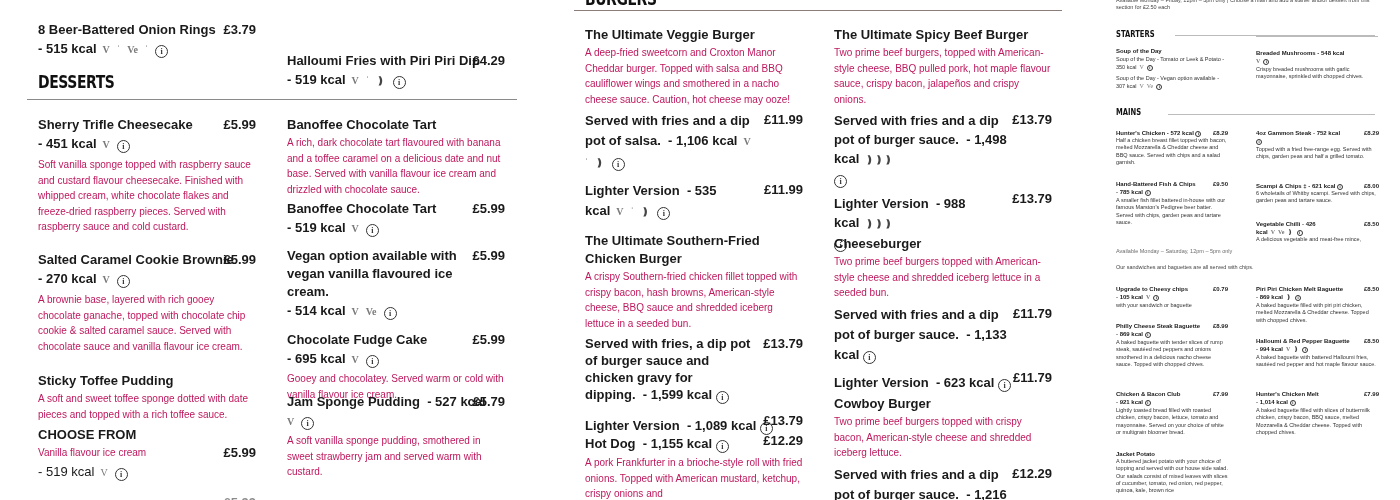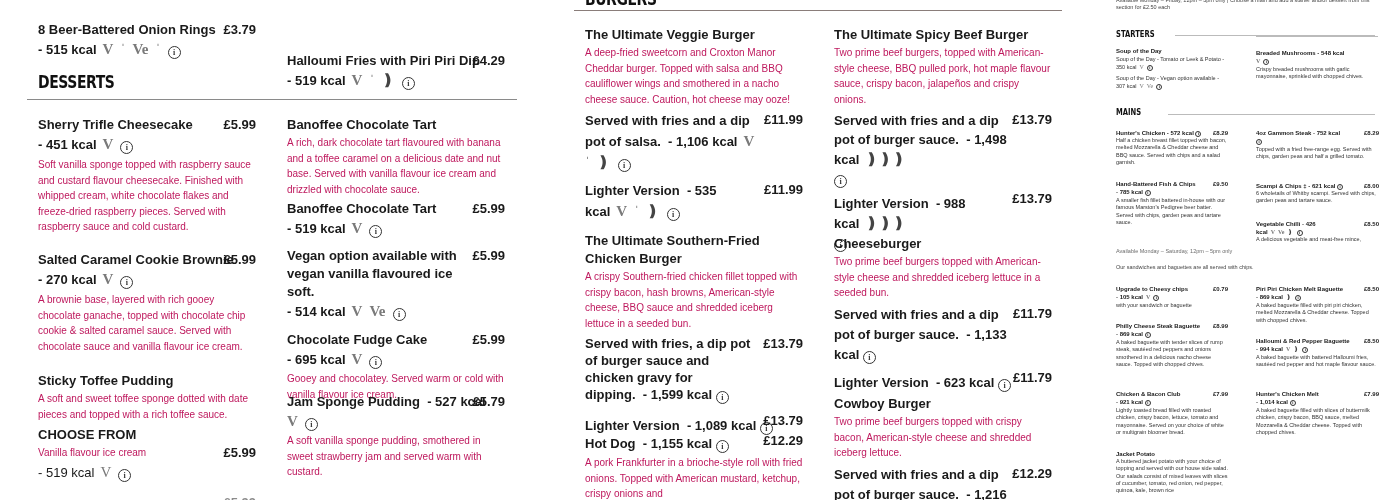--- a/index.html
+++ b/index.html
@@ -7,21 +7,21 @@
   body { position: relative; font-family: "Liberation Sans", "DejaVu Sans", sans-serif; color: #1e1e1e; }
 
   .col { position: absolute; top: 0; }
   .item { position: absolute; }
   .name { font-weight: bold; font-size: 13px; line-height: 18px; color: #1a1a1a; }
   .desc { font-size: 10px; line-height: 15.5px; color: #be185d; }
   .kcal { font-weight: bold; font-size: 13px; line-height: 20px; color: #1a1a1a; }
   .kcal.light { font-weight: normal; }
   .price { position: absolute; right: 0; font-weight: bold; font-size: 13px; line-height: 18px; color: #1a1a1a; }
   .row { position: relative; }
-  .badges { display: inline; margin-left: 6px; font-family: "Liberation Serif", serif; color: #7a7a7a; font-size: 15px; }
+  .badges { display: inline; margin-left: 6px; font-family: "Liberation Serif", serif; color: #7a7a7a; font-size: 10px; }
   .badge { margin-right: 7px; }
   .chili { font-family: "Liberation Sans", sans-serif; font-weight: bold; color: #444; letter-spacing: 1px; }
   .info {
     display: inline-block; width: 13px; height: 13px; border: 1.2px solid #333; border-radius: 50%;
     font-size: 8px; line-height: 11px; text-align: center; color: #333; font-weight: bold;
     vertical-align: -1px; font-family: "Liberation Serif", serif;
   }
   .hdr { font-family: "DejaVu Sans", sans-serif; font-weight: bold; font-size: 17px; letter-spacing: -0.5px; transform: scaleX(0.82); transform-origin: left; color: #111; }
   .rule { position: absolute; height: 1px; background: #8a8a8a; }
 
@@ -87,21 +87,21 @@
 
   <div class="item" style="top:116px;width:218px;">
     <div class="name">Banoffee Chocolate Tart</div>
     <div class="desc" style="margin-top:1px;">A rich, dark chocolate tart flavoured with banana and a toffee caramel on a delicious date and nut base. Served with vanilla flavour ice cream and drizzled with chocolate sauce.</div>
     <div class="row" style="margin-top:3px;">
       <div class="name">Banoffee Chocolate Tart</div>
       <div class="price" style="top:0;">£5.99</div>
     </div>
     <div class="kcal"><span>- 519 kcal</span><span class="badges"><span class="badge">V</span></span><span class="info">i</span></div>
     <div class="row" style="margin-top:8px;">
-      <div class="name" style="width:180px;">Vegan option available with vegan vanilla flavoured ice soft.</div>
+      <div class="name" style="width:180px;">Vegan option available with vegan vanilla flavoured ice cream.</div>
       <div class="price" style="top:0;">£5.99</div>
     </div>
     <div class="kcal"><span>- 514 kcal</span><span class="badges"><span class="badge">V</span><span class="badge">Ve</span></span><span class="info">i</span></div>
   </div>
 
   <div class="item" style="top:331px;width:218px;">
     <div class="name">Chocolate Fudge Cake</div>
     <div class="price" style="top:0;">£5.99</div>
     <div class="kcal"><span>- 695 kcal</span><span class="badges"><span class="badge">V</span></span><span class="info">i</span></div>
     <div class="desc" style="margin-top:1px;">Gooey and chocolatey. Served warm or cold with vanilla flavour ice cream.</div>

